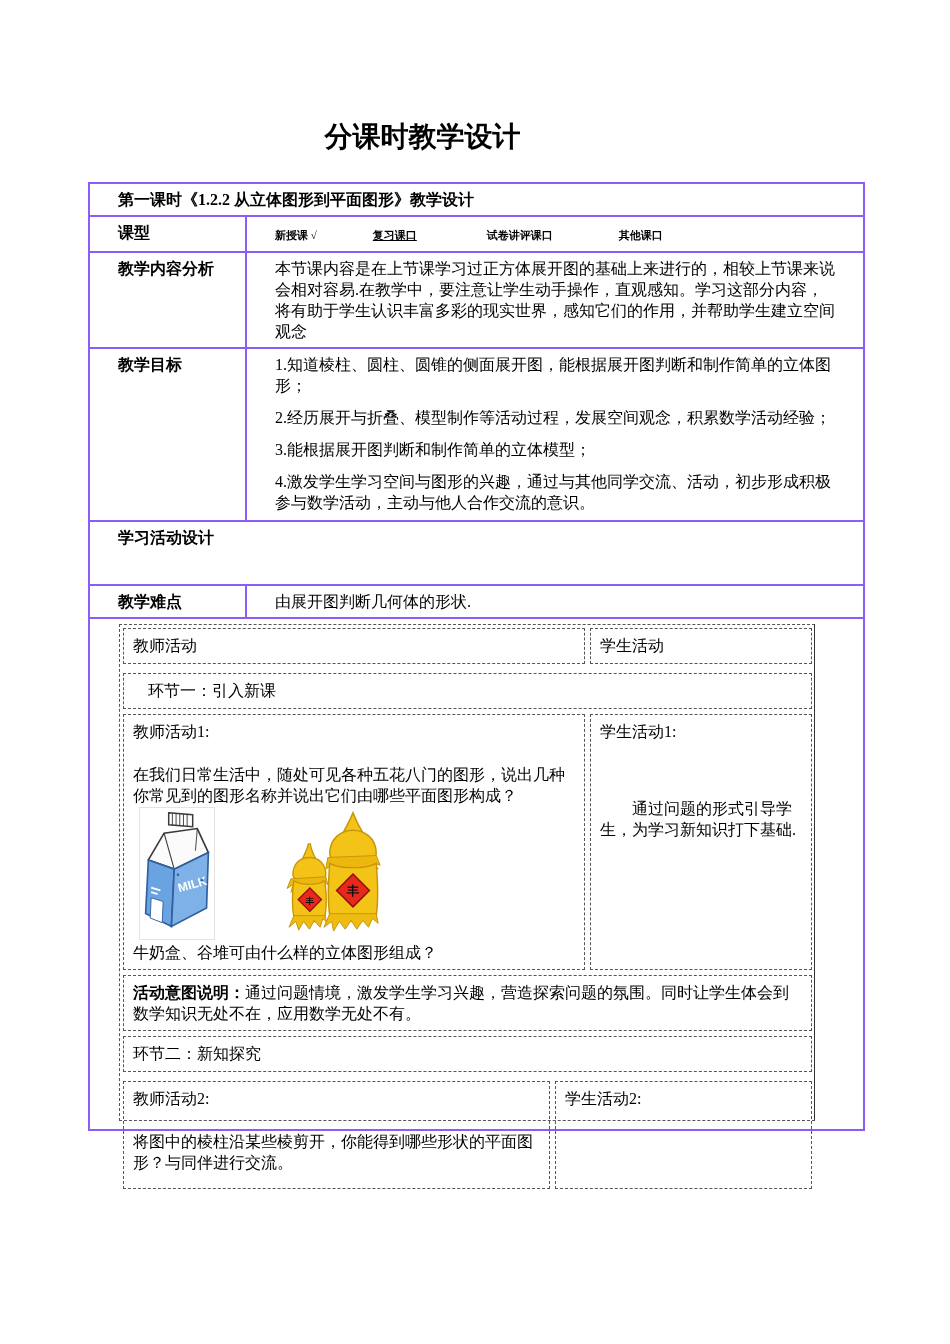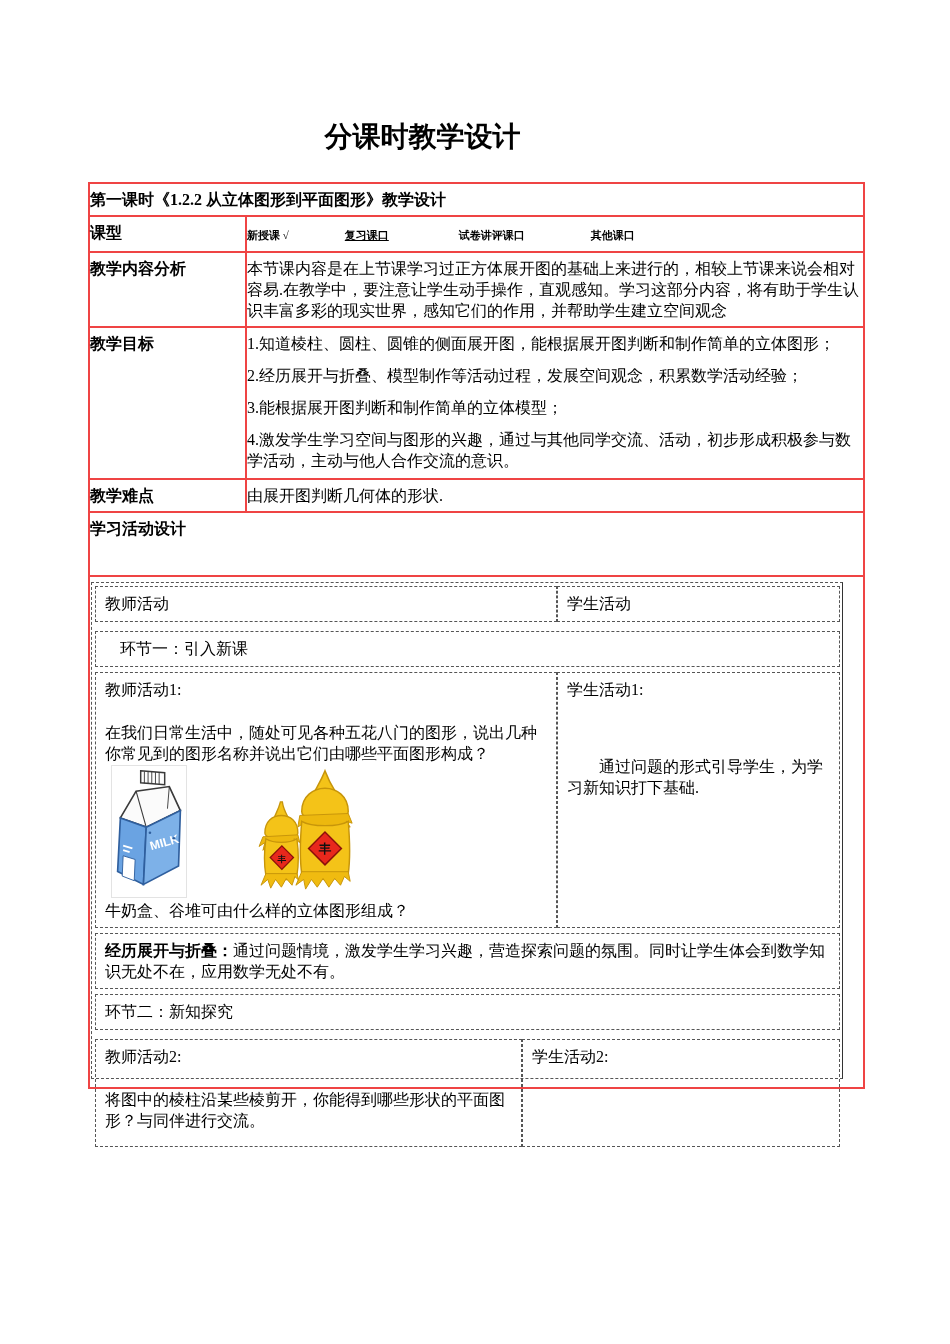--- a/index.html
+++ b/index.html
@@ -10,41 +10,41 @@
   }
   .doc-title{
     position:absolute;top:118px;left:0;width:845px;
     text-align:center;font-size:28px;font-weight:bold;margin:0;
   }
   table.main-table{
     position:absolute;top:182px;left:88px;width:777px;
     border-collapse:collapse;table-layout:fixed;
   }
   table.main-table td{
-    border:2px solid #ef4444;vertical-align:top;
-    padding:5px 0;font-size:16px;line-height:21px;margin-left:40px;
+    border:2px solid #8b5cf6;vertical-align:top;
+    padding:5px 28px;font-size:16px;line-height:21px;margin-left:40px;
   }
   td.lesson-title-cell{font-size:19px;font-weight:bold;padding:6px 10px;}
   td.label-cell{font-size:17px;font-weight:bold;padding-top:8px;}
   .course-options{display:flex;align-items:baseline;font-size:11px;font-weight:bold;padding-top:3px;}
   .course-options .opt1{margin-right:56px;}
   .course-options .opt2{margin-right:70px;text-decoration:underline;}
   .course-options .opt3{margin-right:66px;}
   .objectives p{margin:0 0 11px 0;}
   .objectives p:last-child{margin-bottom:2px;}
   td.section-title-cell{font-size:22px;font-weight:bold;height:52px;padding-top:8px;}
   td.activity-cell{padding:5px 3px 6px 3px;height:500px;}
 
   
   .dashed-outer{
     margin:0 20px 0 1px;height:497px;box-sizing:border-box;
     border:1px dashed #555;border-right:1px solid #333;
     padding:3px 2px 3px 3px;
   }
-  .drow{display:flex;}
+  .drow{display:flex;gap:5px;}
   .dbox{border:1px dashed #555;box-sizing:border-box;padding:6px 9px;font-size:16px;line-height:21px;}
   .dbox p{margin:0;}
   .gap10{height:9px;}
   .gap5{height:5px;}
   .hdr-left{width:462px;min-height:36px;}
   .hdr-right{flex:1;min-height:36px;}
   .stage-box{min-height:36px;padding-left:24px;}
   .act1-left{width:462px;min-height:224px;}
   .act1-right{flex:1;min-height:224px;}
   .act2-left{width:427px;min-height:108px;}
@@ -98,26 +98,26 @@
       <td class="objectives">
         <p>1.知道棱柱、圆柱、圆锥的侧面展开图，能根据展开图判断和制作简单的立体图形；</p>
         <p>2.经历展开与折叠、模型制作等活动过程，发展空间观念，积累数学活动经验；</p>
         <p>3.能根据展开图判断和制作简单的立体模型；</p>
         <p>4.激发学生学习空间与图形的兴趣，通过与其他同学交流、活动，初步形成积极参与数学活动，主动与他人合作交流的意识。</p>
       </td>
     </tr>
 
 
     <tr>
+      <td colspan="2" class="section-title-cell">学习活动设计</td>
+    </tr>
+
+    <tr>
       <td class="label-cell">教学难点</td>
       <td>由展开图判断几何体的形状.</td>
-    </tr>
-
-    <tr>
-      <td colspan="2" class="section-title-cell">学习活动设计</td>
     </tr>
 
     <tr>
       <td colspan="2" class="activity-cell">
         <div class="dashed-outer">
 
           <div class="drow">
             <div class="dbox hdr-left">教师活动</div>
             <div class="dbox hdr-right">学生活动</div>
           </div>
@@ -190,21 +190,21 @@
             </div>
             <div class="dbox act1-right">
               <p>学生活动1:</p>
               <p class="indent2">通过问题的形式引导学生，为学习新知识打下基础.</p>
             </div>
           </div>
 
           <div class="gap5"></div>
 
           <div class="dbox intent-box">
-            <span class="b">经历展开与折叠：</span><span>通过问题情境，激发学生学习兴趣，营造探索问题的氛围。同时让学生体会到数学知识无处不在，应用数学无处不有。</span>
+            <span class="b">活动意图说明：</span><span>通过问题情境，激发学生学习兴趣，营造探索问题的氛围。同时让学生体会到数学知识无处不在，应用数学无处不有。</span>
           </div>
 
           <div class="gap5"></div>
 
           <div class="dbox stage-box" style="padding-left:9px;">环节二：新知探究</div>
 
           <div class="gap10"></div>
 
           <div class="drow">
             <div class="dbox act2-left">

